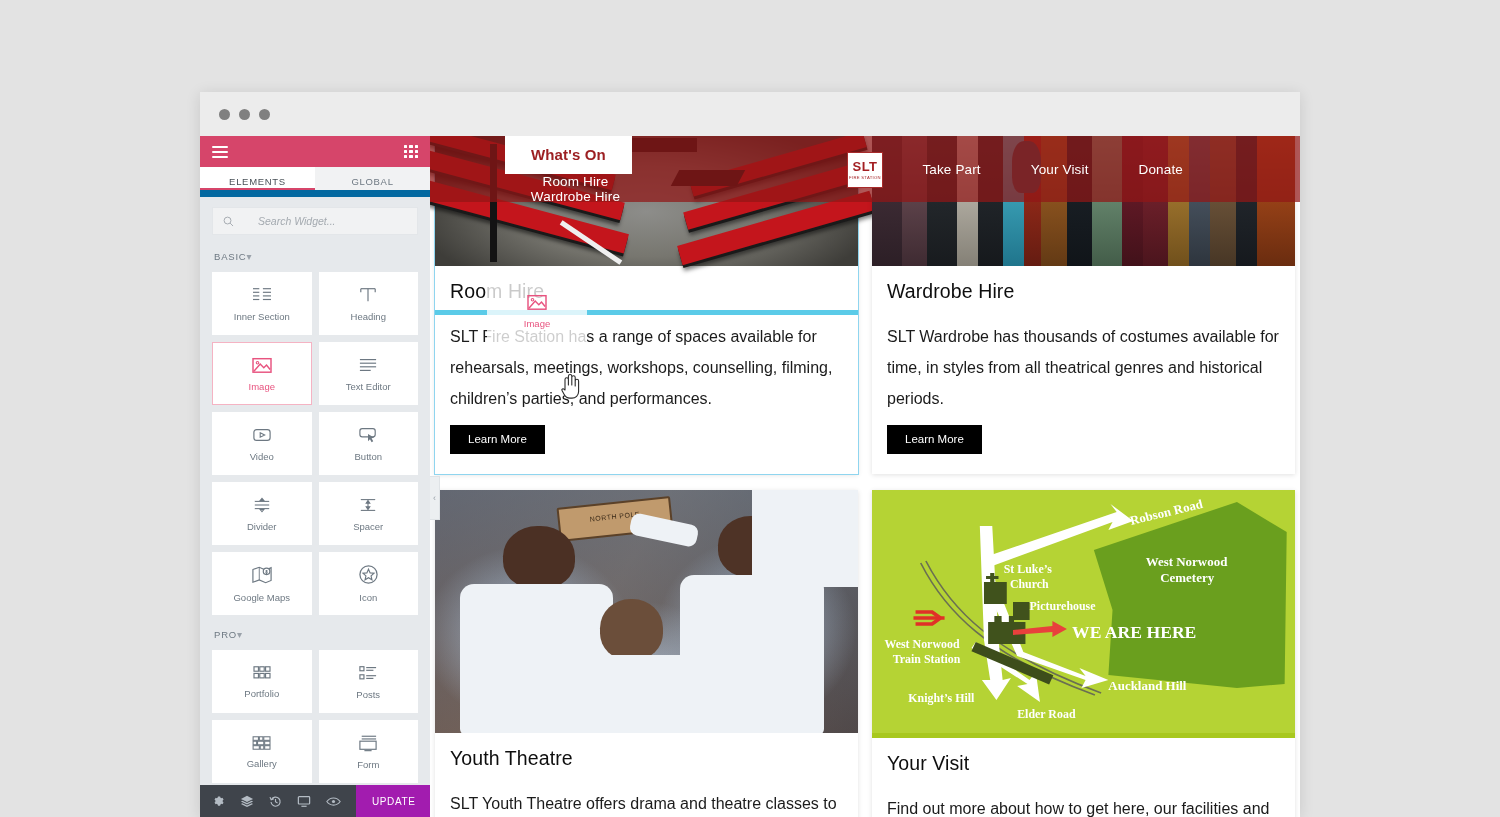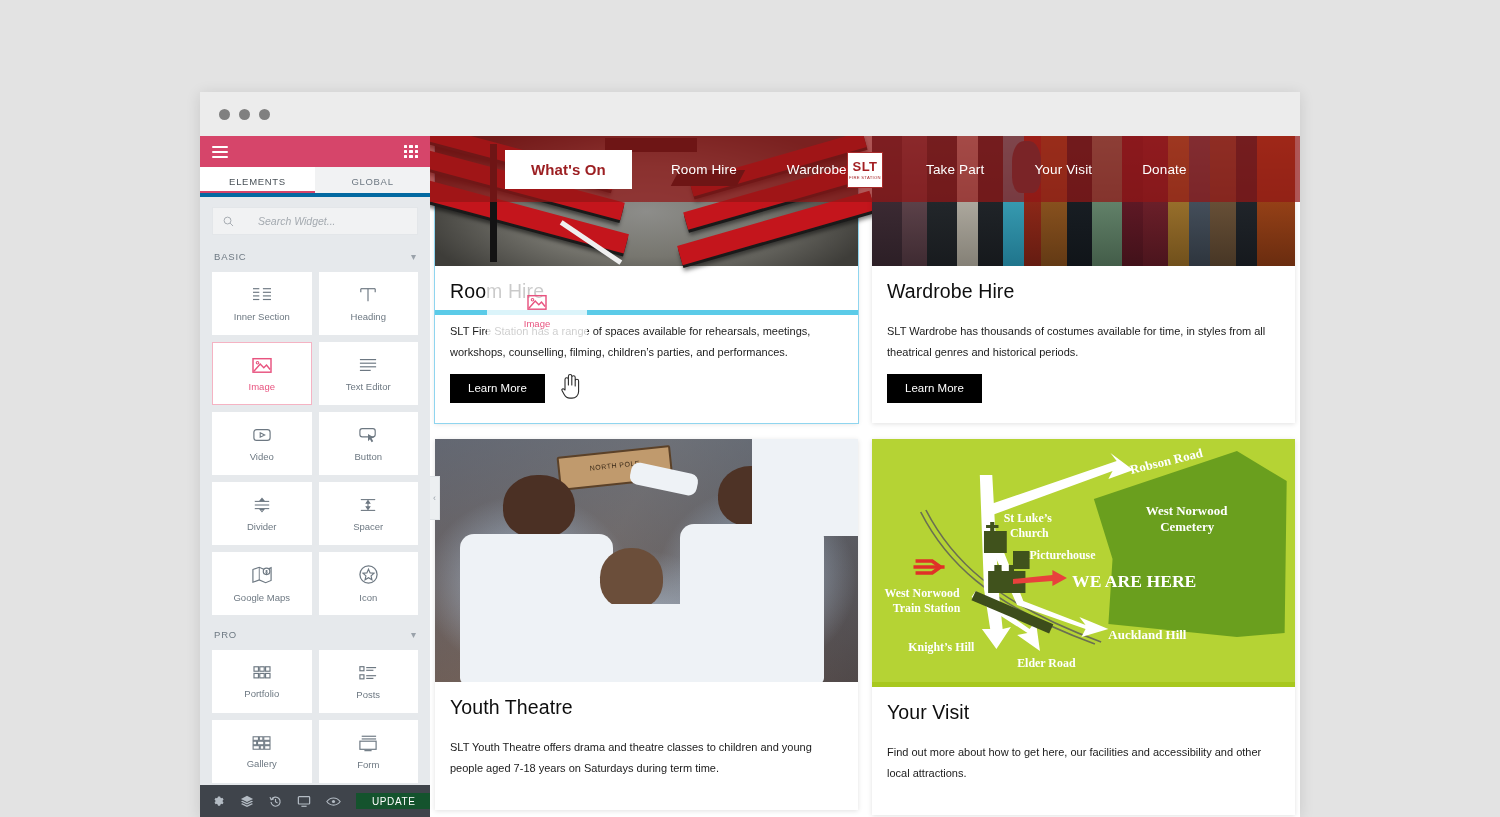--- a/index.html
+++ b/index.html
@@ -32,58 +32,58 @@
   .panel-header {
     height: 31px; background: #d6456a;
     display: flex; align-items: center; justify-content: space-between;
     padding: 0 12px;
   }
   .ham { width: 16px; height: 12px; display:flex; flex-direction:column; justify-content:space-between; }
   .ham i { display:block; height:2px; background:#fff; border-radius:1px; }
   .grid-ic { width: 14px; height: 14px; display:grid; grid-template-columns:repeat(3,1fr); grid-template-rows:repeat(3,1fr); gap:2px; }
   .grid-ic i { background:#fff; display:block; border-radius:.5px; }
 
-  .tabs { display: flex; background: #fff; height: 30px; border-bottom: 4px solid #0369a1; }
+  .tabs { display: flex; background: #fff; height: 30px; border-bottom: 7px solid #0369a1; }
   .tab {
     flex: 1; text-align: center; line-height: 29px;
     font-size: 9.5px; letter-spacing: .7px; color: #6d7882; background: #f1f2f3;
   }
   .tab.active { background: #fff; color: #495157; border-bottom: 2px solid #d6456a; }
 
   .panel-body { flex:1; overflow:hidden; padding: 10px 12px 0 12px; position:relative; }
 
   .search {
     height: 28px; background: #f1f2f3; border: 1px solid #e3e6e9;
     display: flex; align-items: center; padding: 0 10px; gap: 24px; margin-bottom: 12px;
   }
   .search svg { flex: none; }
   .search span { font-size: 10.5px; font-style: italic; color: #a4aab0; font-family: "Liberation Sans", sans-serif; }
 
-  .cat { display: flex; align-items: center; justify-content: space-between; padding: 4px 2px 10px 2px; }
+  .cat { display: flex; align-items: center; padding: 4px 2px 10px 2px; }
   .cat-label { font-size: 9.5px; letter-spacing: .8px; color: #6d7882; }
   .chev { color: #9aa2aa; font-size: 10px; line-height: 1; }
 
   .wgrid { display: grid; grid-template-columns: 1fr 1fr; gap: 7px; }
   .wcard {
     background: #fff; height: 63px; border: 1px solid transparent;
     display: flex; flex-direction: column; align-items: center; justify-content: center; gap: 7px;
   }
   .wcard .wlabel { font-size: 9.5px; color: #6d7882; }
   .wcard svg { display: block; }
   .wcard.selected { border-color: #f5b3c3; }
   .wcard.selected .wlabel { color: #e8537f; }
 
   .panel-foot {
     position: absolute; left: 0; bottom: 0; width: 230px; height: 32px;
     background: #3f444b; display: flex; align-items: center; padding: 0 12px; gap: 15px;
   }
   .panel-foot .fic { color: #b4bcc4; display:flex; align-items:center; }
   .update-btn {
-    margin-left: auto; background: #14532d; color: #fff; font-size: 10px;
-    letter-spacing: .6px; height: 16px; padding: 0 16px; display:flex; align-items:center;
+    margin-left: auto; background: #a21caf; color: #fff; font-size: 10px;
+    letter-spacing: .6px; height: 32px; padding: 0 16px; display:flex; align-items:center;
   }
   .update-caret {
     background: #555d66; color: #c8cfd6; height: 22px; width: 20px;
     display:flex; align-items:center; justify-content:center; font-size: 8px;
     border-left: 1px solid #3f444b;
   }
 
   
   .canvas { flex: 1; background: #fff; position: relative; overflow: hidden; }
 
@@ -94,21 +94,21 @@
     border: 1px solid #dfe3e6; border-left: none;
   }
 
   .row { display: flex; gap: 14px; padding: 0 5px; }
   .col { flex: 1; position: relative; }
 
   .card { background: #fff; box-shadow: 0 1px 5px rgba(0,0,0,.12); }
   .card-img { height: 130px; background-size: cover; background-position: center; position: relative; }
   .card-body { padding: 14px 15px 20px 15px; }
   .card-title { font-size: 19.5px; font-weight: 400; color: #0e0e0e; letter-spacing: .1px; margin-bottom: 18px; }
-  .card-text { font-size: 11px; color: #1b1b1b; line-height: 1.95; margin-bottom: 10px; }
+  .card-text { font-size: 16px; color: #1b1b1b; line-height: 1.95; margin-bottom: 10px; }
   .btn-dark {
     display: inline-block; background: #000; color: #fff;
     font-size: 11.5px; padding: 8px 18px 9px 18px;
   }
 
   
   .hl-outline { outline: 1px solid #8fd5ef; outline-offset: 0; }
 
   
   .img-seating {
@@ -145,21 +145,21 @@
   
   .mapimg { background: #b5d334; position: relative; overflow: hidden; }
   .mapimg svg { position:absolute; left:0; top:0; width:100%; height:100%; }
 
   
   .navbar {
     position: absolute; left: 0; top: 0; width: 100%; height: 66px;
     background: rgba(145,22,22,.72);
     display: flex; align-items: center; z-index: 20;
   }
-  .nav-left { display: flex; align-items: center; gap: 0; padding-left: 75px; }
+  .nav-left { display: flex; align-items: center; gap: 0; padding-left: 75px; flex-direction: column; }
   .nav-right { display: flex; align-items: center; margin-left: auto; padding-right: 92px; }
   .nav-item { color: #fff; font-size: 13.5px; padding: 0 25px; letter-spacing: .15px; white-space: nowrap; }
   .nav-item.active {
     background: #fff; color: #9c1f22; font-weight: bold; font-size: 15px;
     padding: 11px 26px; margin-right: 14px;
   }
   .logo {
     position: absolute; left: 50%; transform: translateX(-50%); top: 16px;
     width: 36px; height: 36px; background: #fff; border: 1px solid #a82b2b;
     display: flex; flex-direction: column; align-items: center; justify-content: center;

